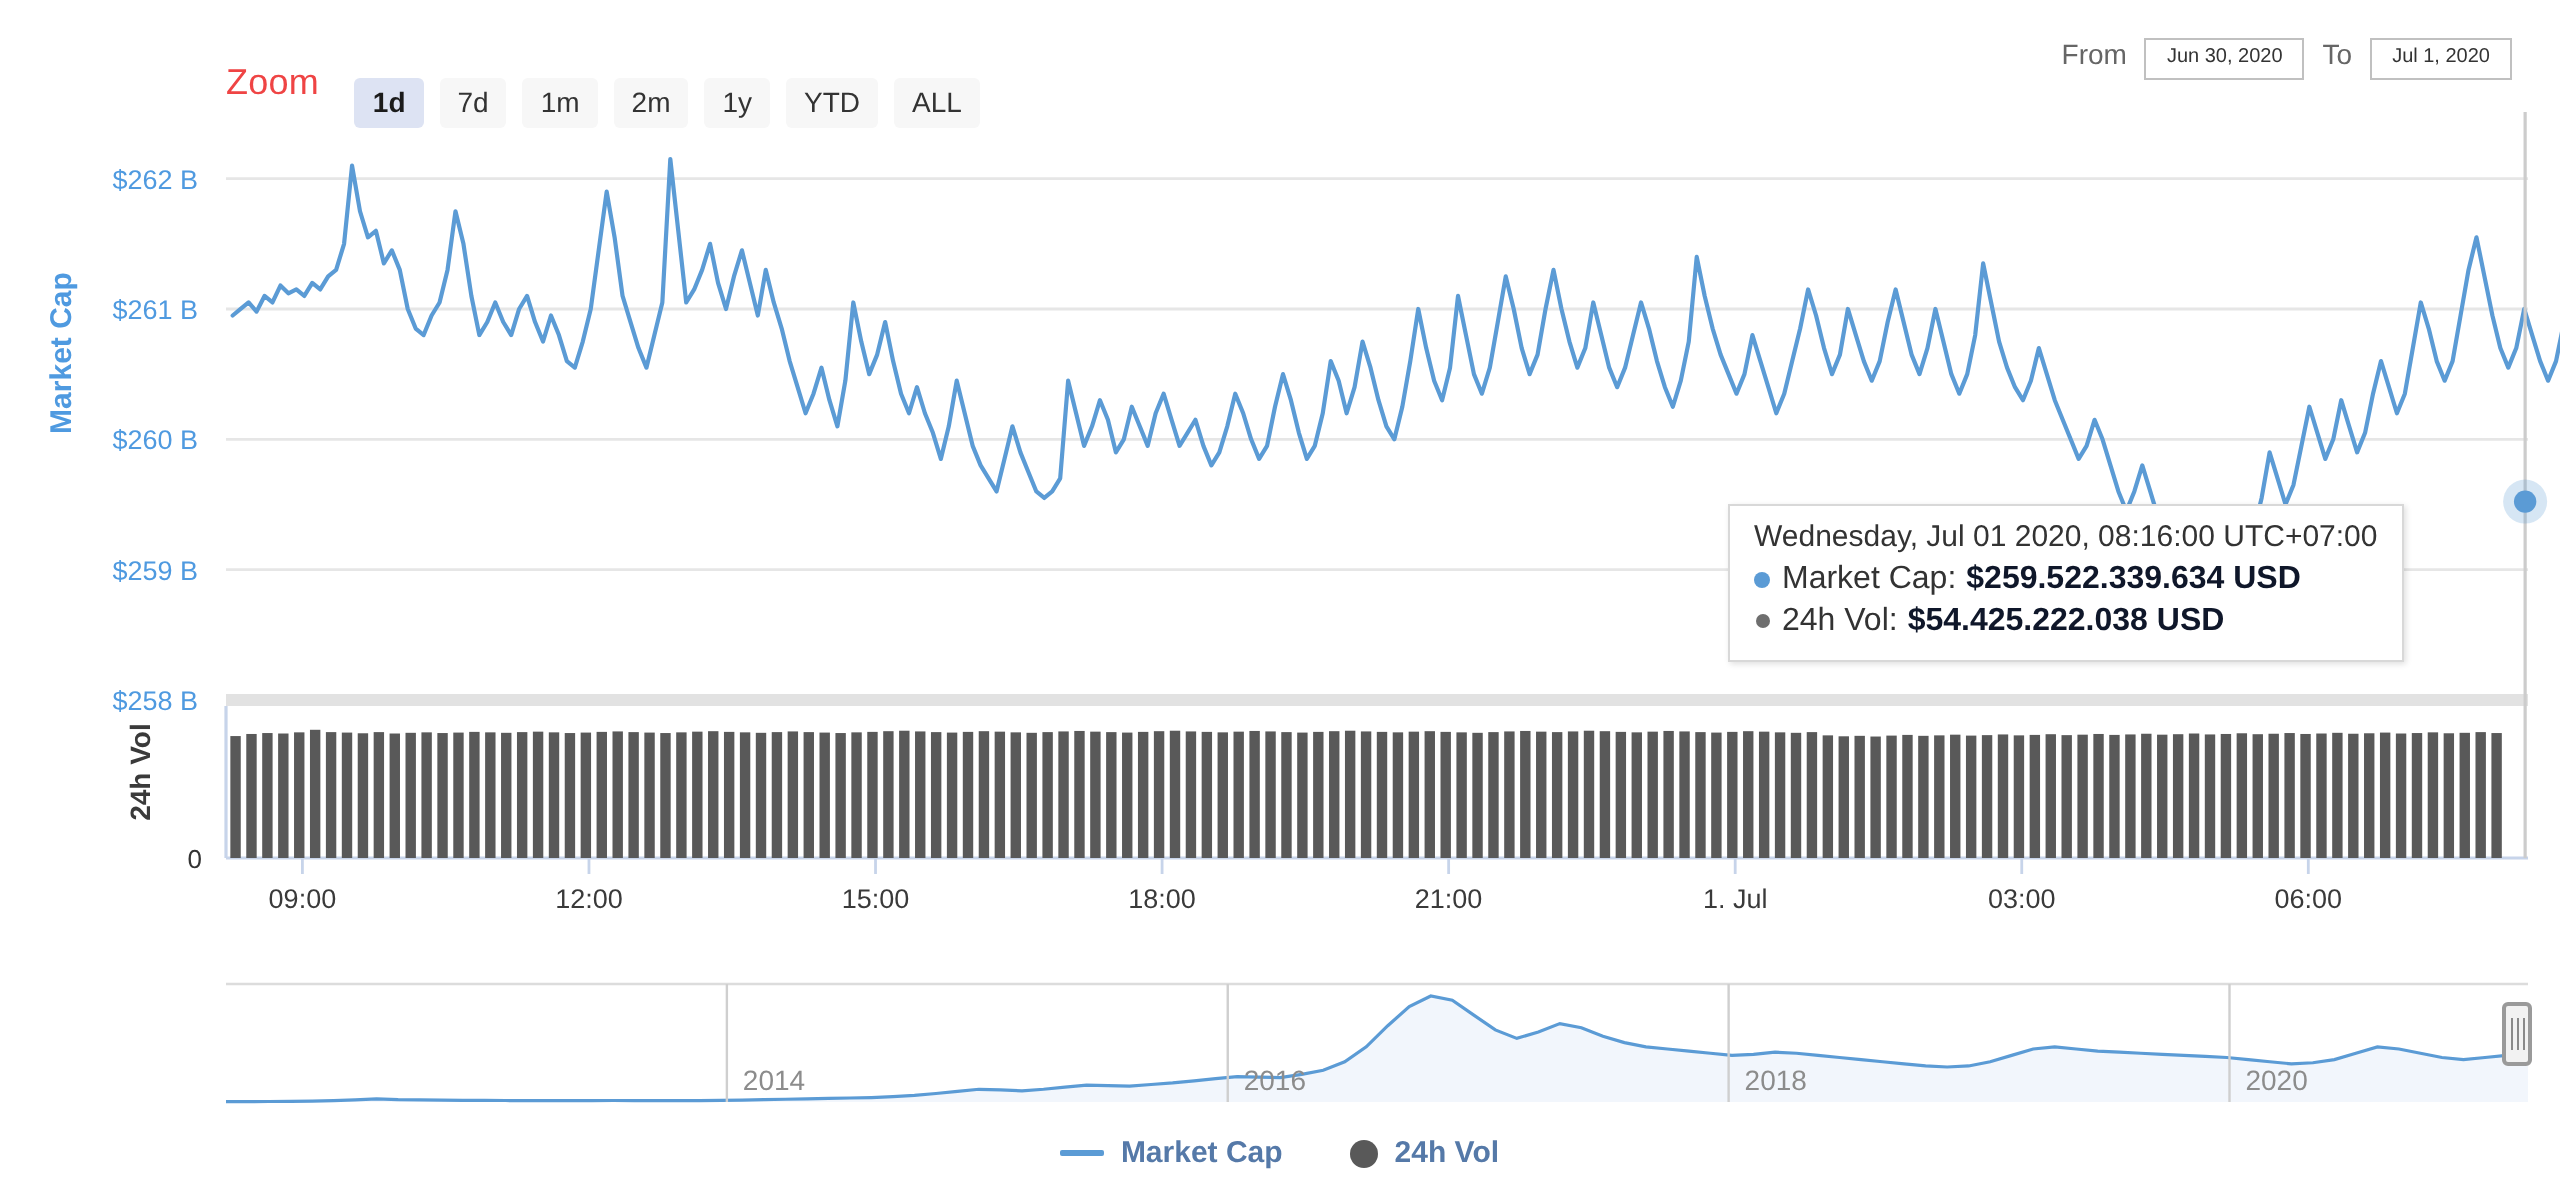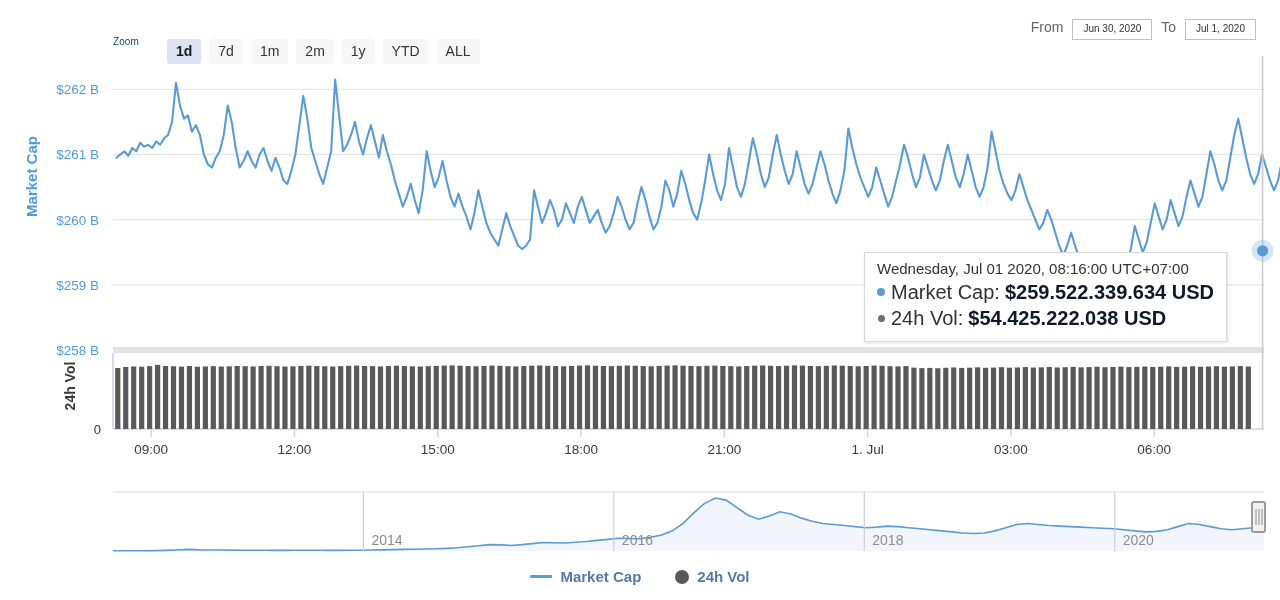--- a/index.html
+++ b/index.html
@@ -17,22 +17,22 @@
   
   .rangebar {
     position: absolute; left: 0; top: 0;
     width: 1280px; height: 56px;
   }
   .zoom-group {
     position: absolute; left: 113px; top: 19px;
     display: flex; align-items: center; gap: 8px;
   }
   .zoom-label {
-    font-size: 10px; color: #0c4a6e;
-    margin-right: 20px; letter-spacing: .1px;
+    font-size: 18px; color: #ef4444;
+    margin-right: 10px; letter-spacing: .1px;
   }
   .zoom-btn {
     font-size: 14px; color: #333333;
     background: #f7f7f7;
     border-radius: 3px;
     padding: 5px 9px 6px 9px;
     line-height: 1;
     cursor: pointer;
     user-select: none;
     margin-top: 20px;
@@ -87,21 +87,21 @@
     border: 1px solid #d8d8d8;
     box-shadow: 1px 1px 3px rgba(0,0,0,.13);
     padding: 7px 12px 9px 12px;
     white-space: nowrap;
   }
   .tt-date {
     font-size: 15px; color: #333333;
     margin-bottom: 2px;
   }
   .tt-row {
-    font-size: 20px; color: #333333;
+    font-size: 16px; color: #333333;
     display: flex; align-items: center;
     line-height: 1.32;
   }
   .tt-dot {
     display: inline-block; border-radius: 50%;
     margin-right: 6px;
   }
   .tt-dot.mc { width: 8px; height: 8px; background: #5b9bd5; }
   .tt-dot.vol { width: 7px; height: 7px; background: #6e6e6e; margin-left: 1px; margin-right: 6px; }
   .tt-name { color: #333333; }

